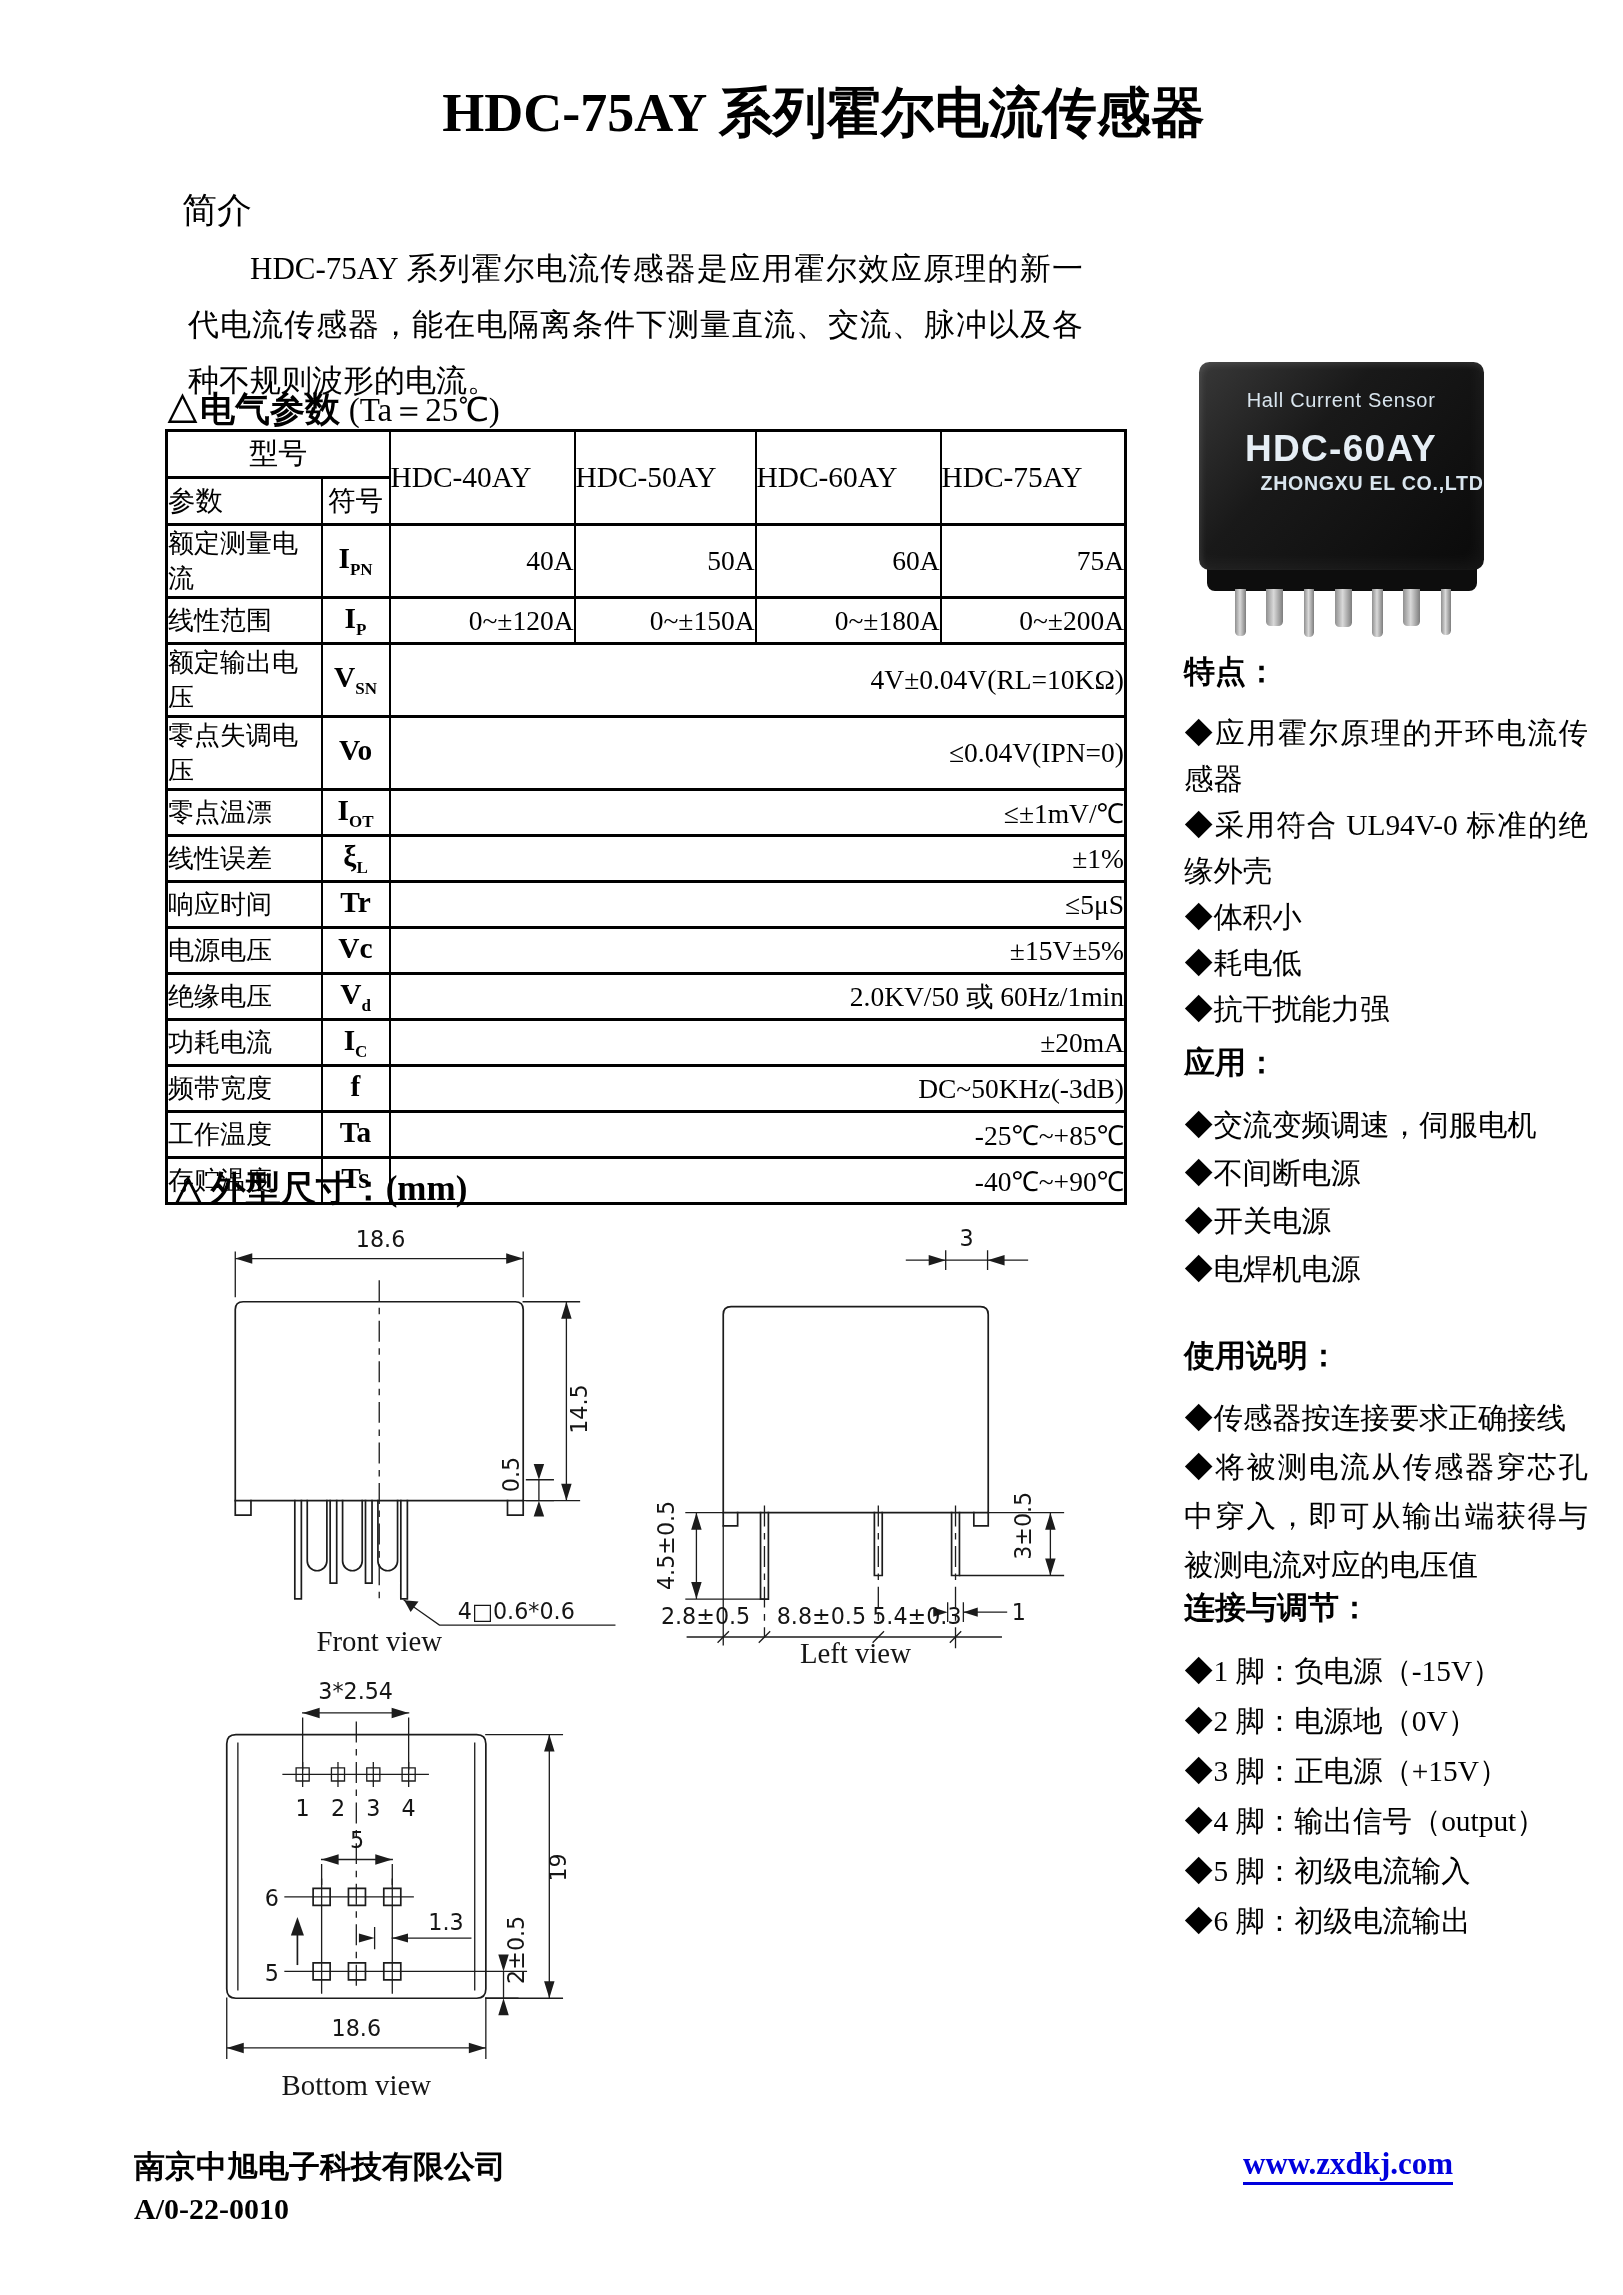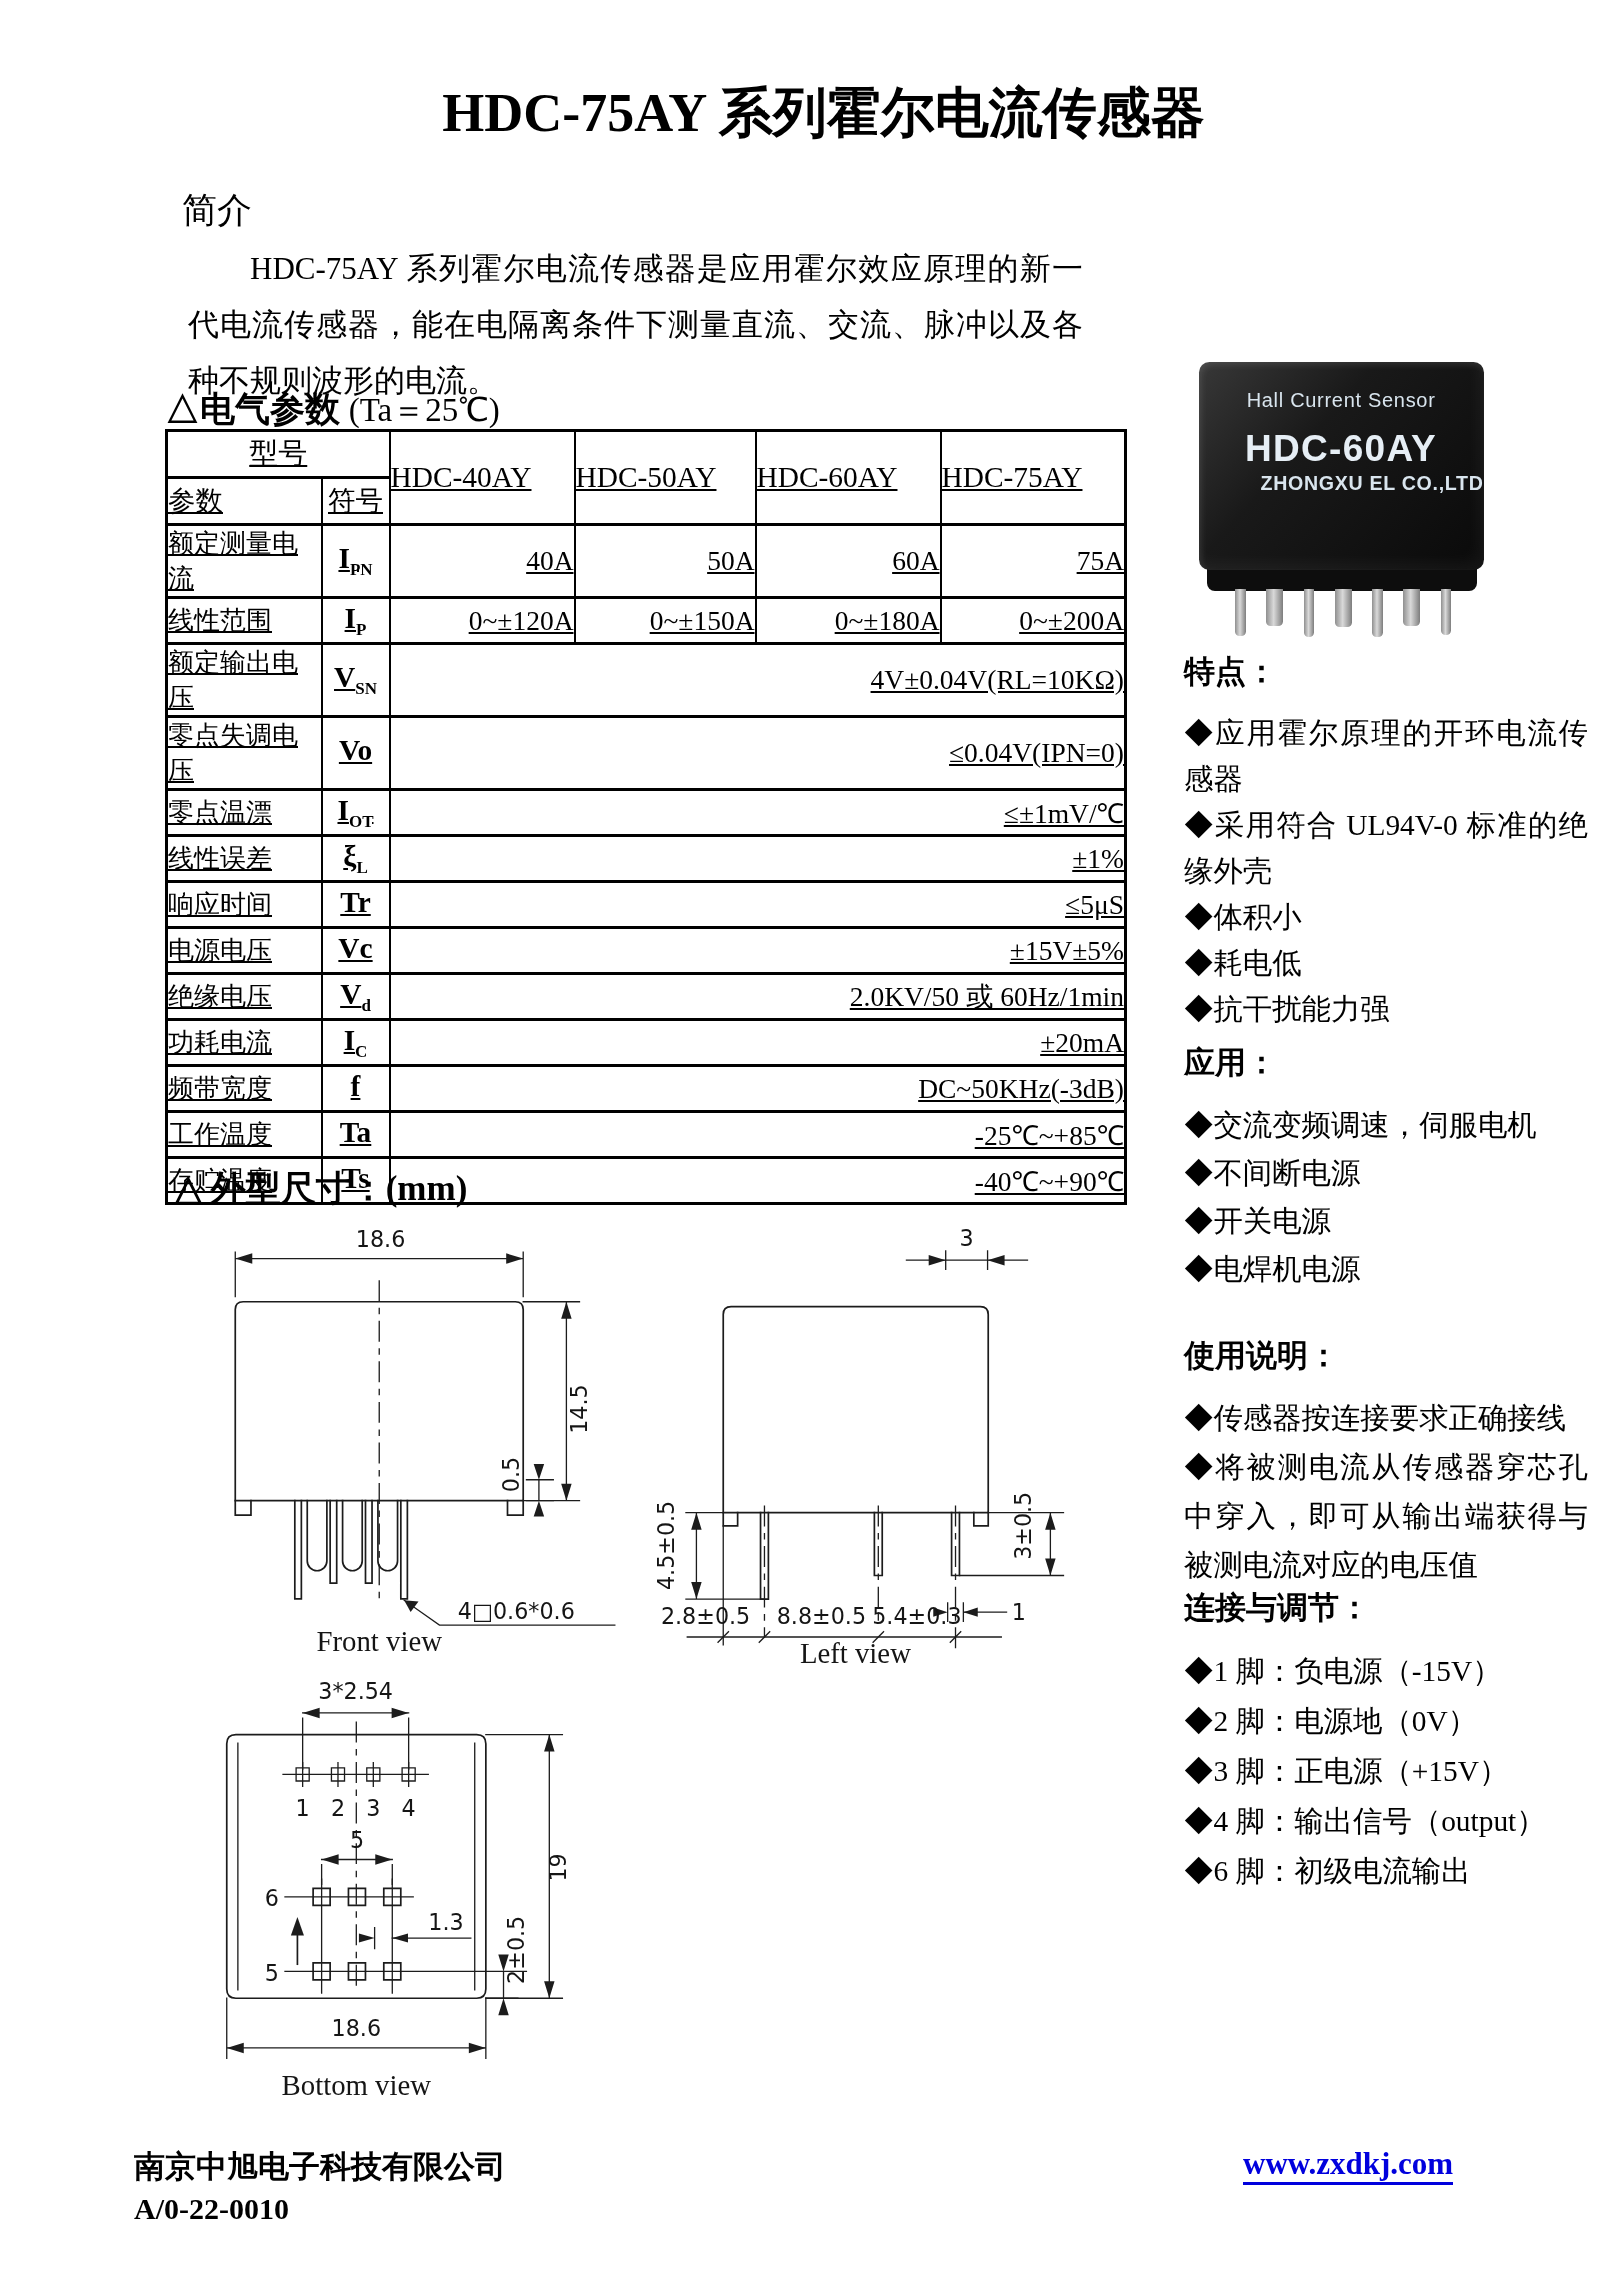--- a/index.html
+++ b/index.html
@@ -16,21 +16,21 @@
   .sec-head{position:absolute;font-size:35px;white-space:nowrap;}
   .sec-head .mk{font-weight:bold;}
   .sec-head .bd{font-weight:bold;}
   .sec-head .cond{font-size:33px;font-weight:normal;}
   .sec-head .unit{font-weight:bold;}
 
   table.spec{position:absolute;left:165px;top:429px;width:958px;
              border-collapse:collapse;table-layout:fixed;border:3.3px solid #000;}
   table.spec td{border:2px solid #000;border-top-width:3.3px;border-bottom-width:3.3px;
                 padding:0;vertical-align:middle;overflow:hidden;}
-  table.spec tr{height:46px;text-decoration:underline;}
+  table.spec tr{height:46px;}
   table.spec tr.hrow{height:47px;}
   td.c-model{text-align:center;font-size:29px;}
   td.c-param{padding-left:7.9px;font-size:27.5px;}
   td.c-symbol{text-align:center;font-size:27.5px;}
   td.model{text-align:left;font-size:29.4px;}
   td.param{padding-left:6.5px;font-size:26px;}
   td.sym{text-align:center;font-size:29.4px;font-weight:bold;}
   td.sym sub{font-size:17px;font-weight:bold;}
   td.val{text-align:right;font-size:27.5px;}
 
@@ -327,20 +327,21 @@
     <p>◆开关电源</p>
     <p>◆电焊机电源</p>
   </section>
 
   <section class="side conn" style="top:1587px;">
     <h3>连接与调节：</h3>
     <p>◆1 脚：负电源（-15V）</p>
     <p>◆2 脚：电源地（0V）</p>
     <p>◆3 脚：正电源（+15V）</p>
     <p>◆4 脚：输出信号（output）</p>
+    <p>◆5 脚：初级电流输入</p>
     <p>◆6 脚：初级电流输出</p>
   </section>
 
   <div class="f-company">南京中旭电子科技有限公司</div>
   <div class="f-doc">A/0-22-0010</div>
   <div class="f-site">
     <a href="#">www.zxdkj.com</a>
   </div>
 
 </div>

